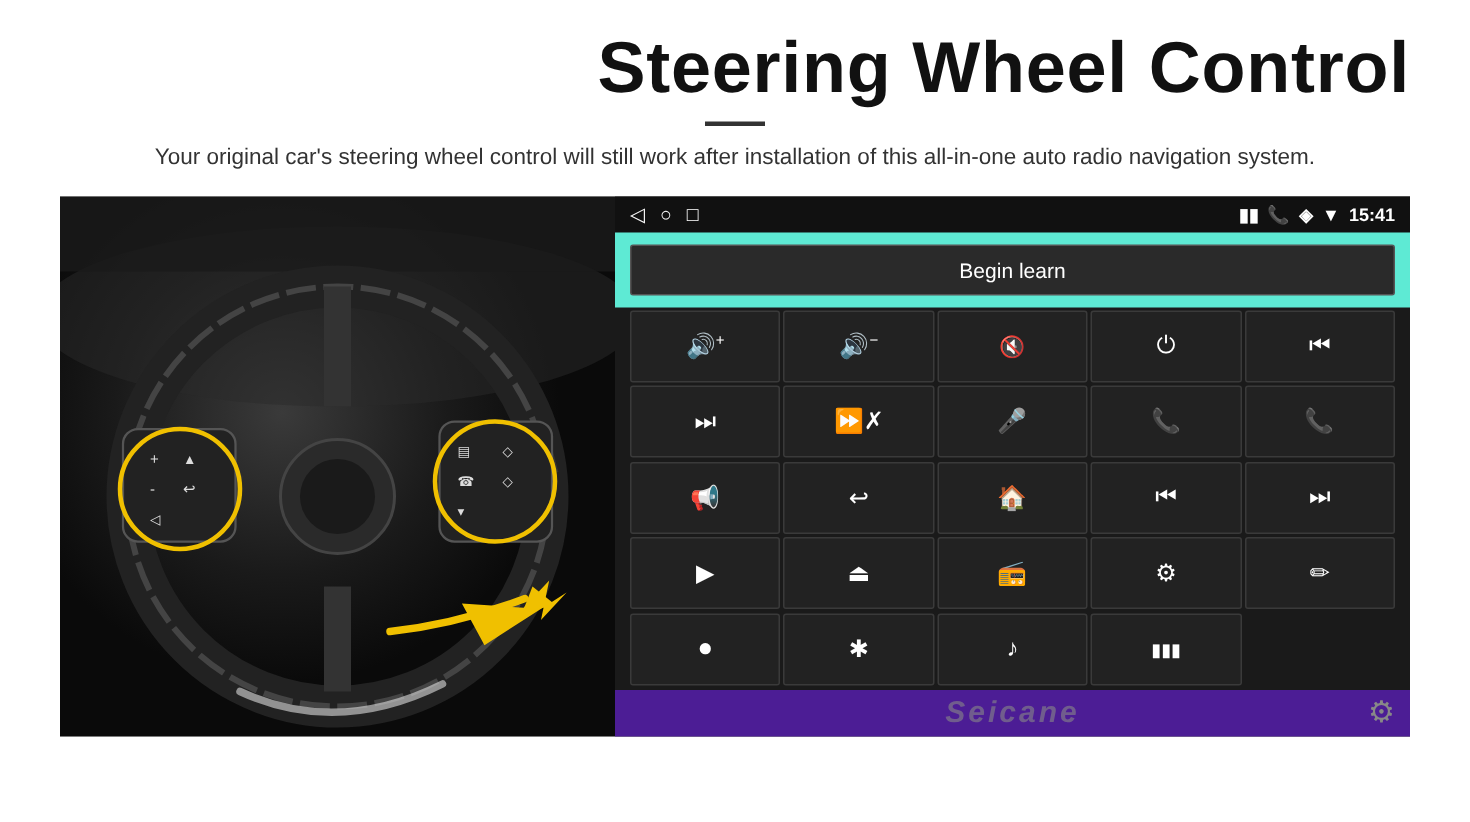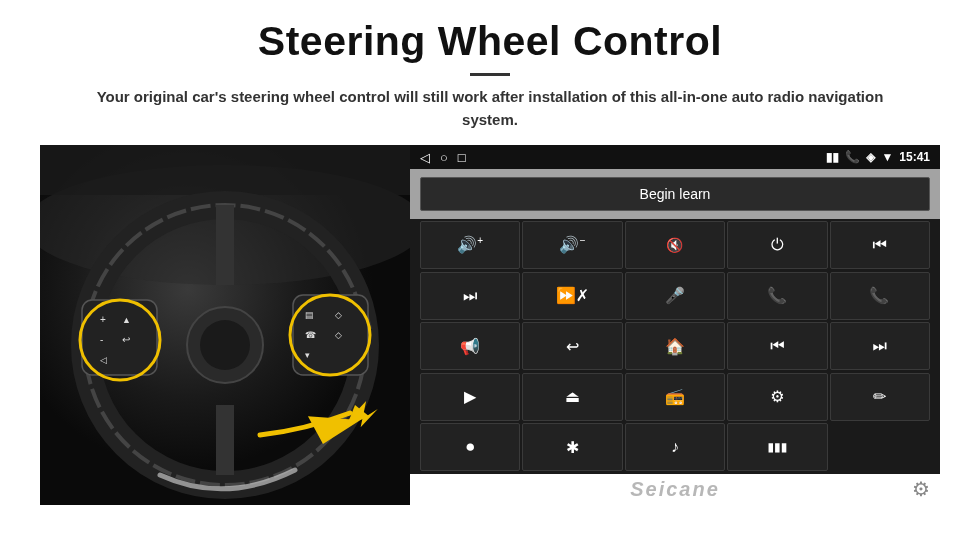--- a/index.html
+++ b/index.html
@@ -16,41 +16,41 @@
       background: #fff;
       padding: 18px 40px 0 40px;
     }
 
     .title-section {
       text-align: center;
       margin-bottom: 10px;
     }
 
     .main-title {
-      font-size: 41px;
+      font-size: 48px;
       font-weight: 900;
       color: #111;
       letter-spacing: 0.5px;
+      text-align: right;
     }
 
     .title-divider {
       width: 40px;
       height: 3px;
       background: #333;
       margin: 8px auto 10px auto;
     }
 
     .subtitle {
       font-size: 15px;
       color: #333;
       text-align: center;
       max-width: 820px;
       margin: 0 auto 14px auto;
       line-height: 1.5;
-      font-weight: bold;
     }
 
     .content-area {
       display: flex;
       width: 100%;
       height: 360px;
     }
 
     
     .photo-side {
@@ -93,21 +93,21 @@
     .nav-icons {
       display: flex;
       gap: 10px;
       align-items: center;
       font-size: 13px;
     }
 
     
     .begin-learn-row {
       padding: 8px 10px;
-      background: #a3a3a3;
+      background: #5eead4;
     }
 
     .begin-learn-btn {
       width: 100%;
       background: #2a2a2a;
       border: 1px solid #555;
       color: #fff;
       font-size: 14px;
       padding: 8px;
       text-align: center;
@@ -135,21 +135,21 @@
       cursor: pointer;
       height: 48px;
       border-radius: 2px;
       transition: background 0.1s;
     }
 
     
     .brand-bar {
       text-align: center;
       padding: 4px;
-      background: #ffffff;
+      background: #4c1d95;
       position: relative;
     }
 
     .brand-text {
       color: #888;
       font-size: 20px;
       font-style: italic;
       font-weight: bold;
       letter-spacing: 2px;
       opacity: 0.6;

